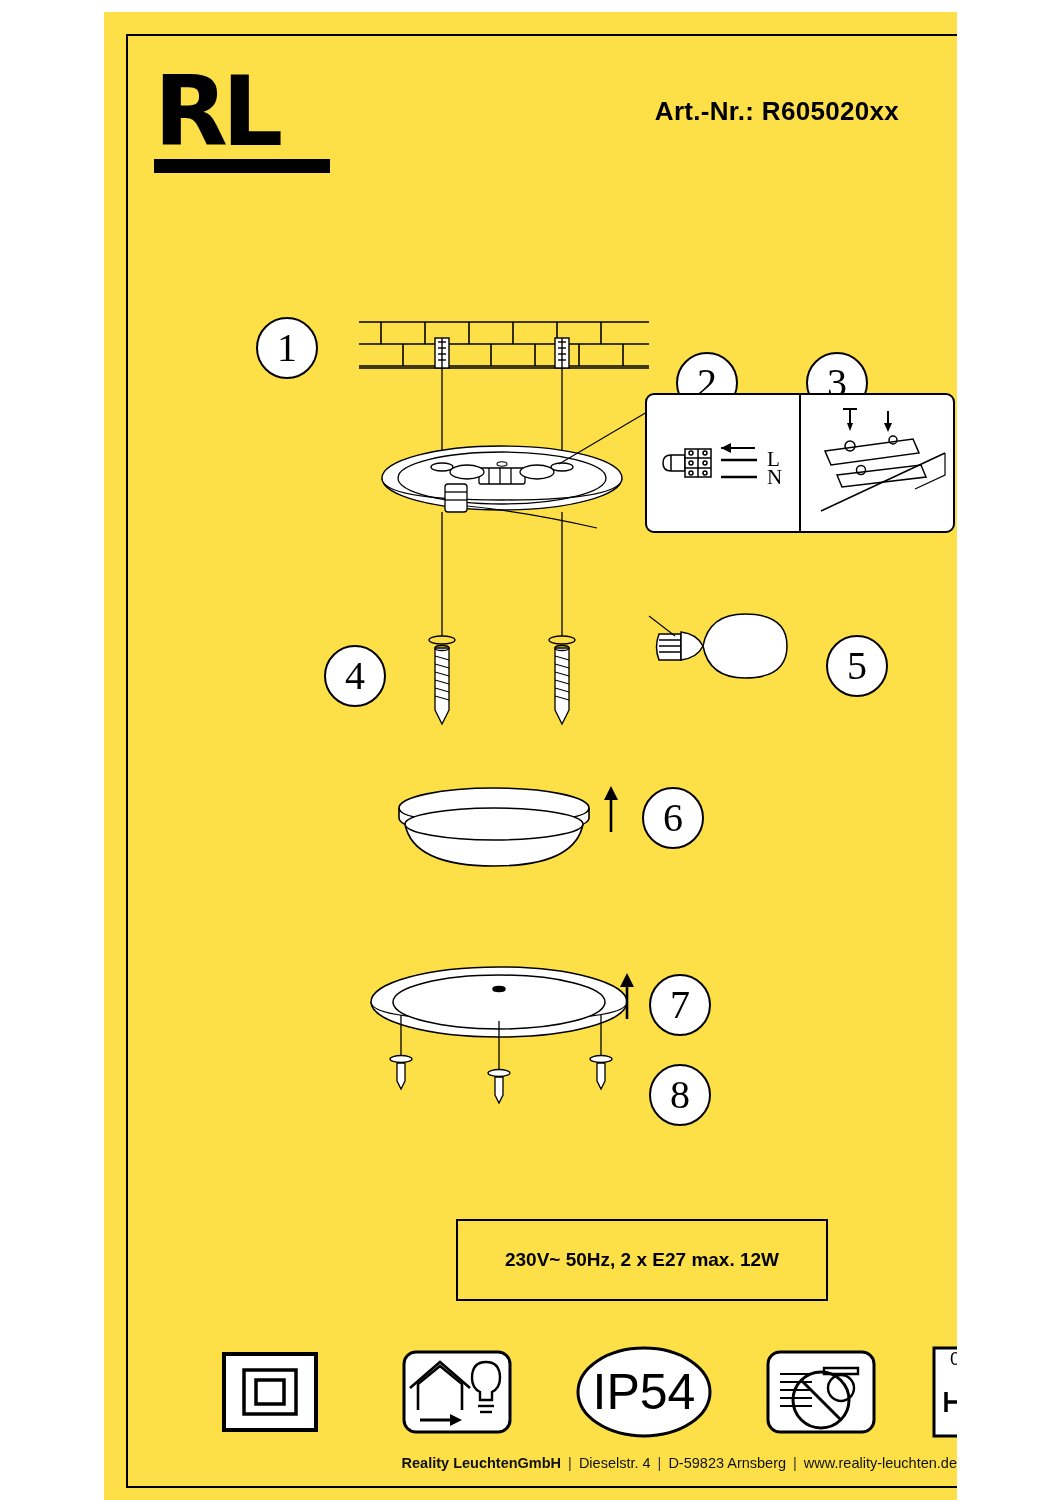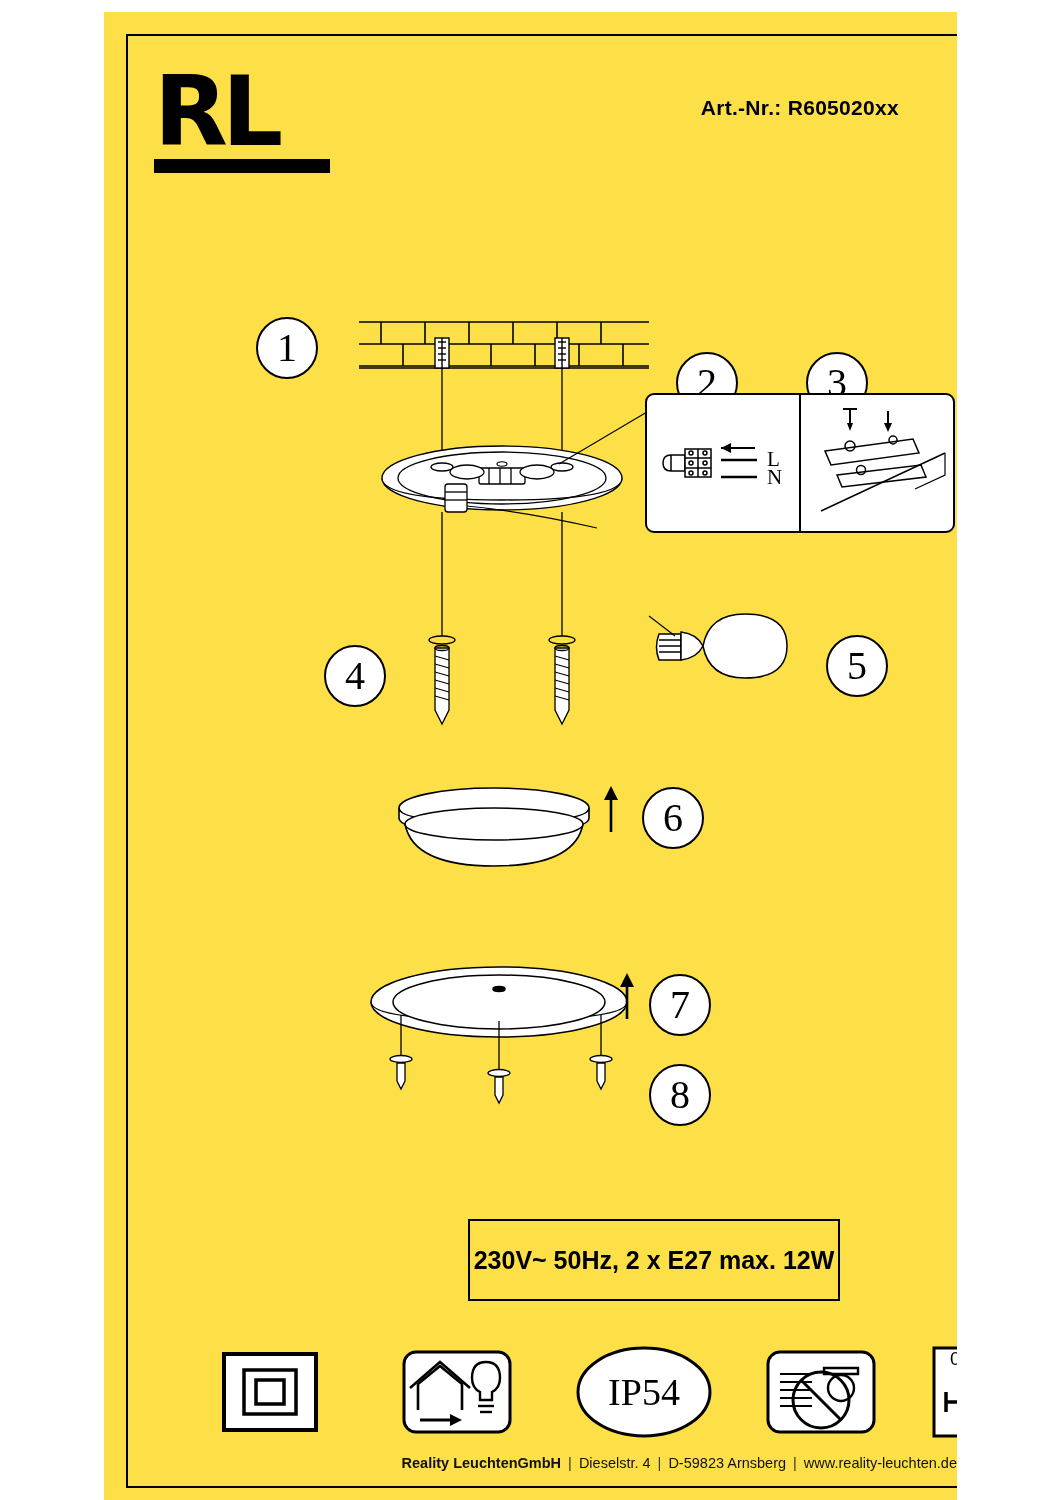--- a/index.html
+++ b/index.html
@@ -49,21 +49,21 @@
     font-family: "Liberation Sans", sans-serif;
     font-size: 25px;
     color: #111;
     margin-top: 16px;
     letter-spacing: 0.2px;
   }
   .art-no {
     position: absolute;
     right: 58px;
     top: 84px;
-    font-size: 21px;
+    font-size: 26px;
     font-weight: bold;
     letter-spacing: 0.3px;
   }
 
   
   .step {
     position: absolute;
     width: 62px;
     height: 62px;
     border: 2.5px solid #000;
@@ -80,30 +80,30 @@
 
   
   .art {
     position: absolute;
   }
   .art svg { display: block; overflow: visible; }
 
   
   .spec-box {
     position: absolute;
-    left: 364px;
+    left: 352px;
     top: 1207px;
     width: 372px;
     height: 82px;
     border: 2px solid #000;
     box-sizing: border-box;
     display: flex;
     align-items: center;
     justify-content: center;
-    font-size: 25px;
+    font-size: 19px;
     font-weight: bold;
   }
 
   
   .picto-row {
     position: absolute;
     left: 50px;
     top: 1332px;
     width: 960px;
     height: 96px;
@@ -425,21 +425,21 @@
 
         <line x1="18" y1="76" x2="48" y2="76" stroke="#000" stroke-width="3"></line>
         <path d="M48 70 l12 6 l-12 6 z" fill="#000"></path>
       </svg>
     </div>
 
     <div class="picto" style="left:420px; width:140px;">
       <svg width="140" height="96" viewBox="0 0 140 96">
         <ellipse cx="70" cy="48" rx="66" ry="44" fill="#fff" stroke="#000" stroke-width="3"></ellipse>
       </svg>
-      <div style="position:absolute; left:0; top:0; width:140px; height:96px; display:flex; align-items:center; justify-content:center; font-family:Liberation Serif, serif; font-size:38px;">IP54</div>
+      <div style="position:absolute; left:0; top:0; width:140px; height:96px; display:flex; align-items:center; justify-content:center; font-family:Liberation Sans, sans-serif; font-size:50px;">IP54</div>
     </div>
 
     <div class="picto" style="left:612px; width:110px;">
       <svg width="110" height="96" viewBox="0 0 110 96">
         <rect x="2" y="8" width="106" height="80" rx="12" fill="#fff" stroke="#000" stroke-width="3"></rect>
 
         <path d="M58 24 h34 v6 h-34 z" fill="#fff" stroke="#000" stroke-width="2.4"></path>
         <circle cx="75" cy="44" r="13" fill="#fff" stroke="#000" stroke-width="2.4"></circle>
         <line x1="75" y1="30" x2="75" y2="32" stroke="#000" stroke-width="2.4"></line>
 

